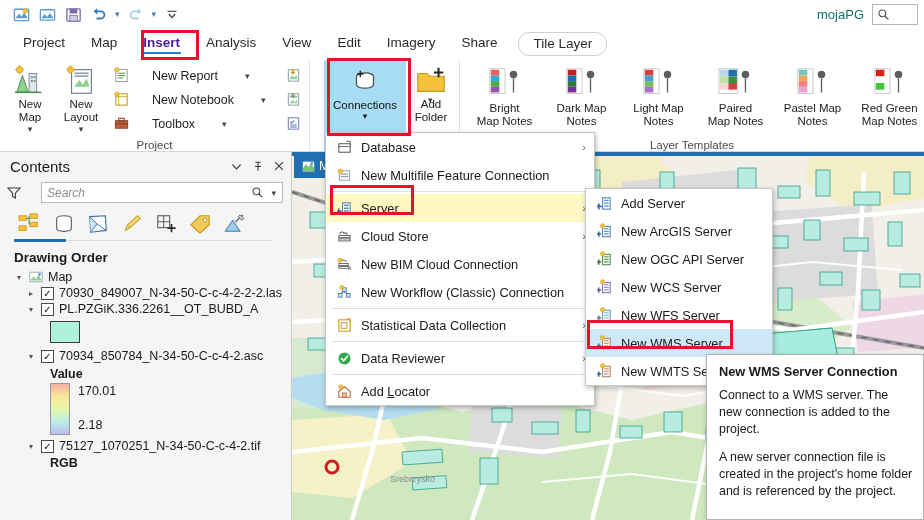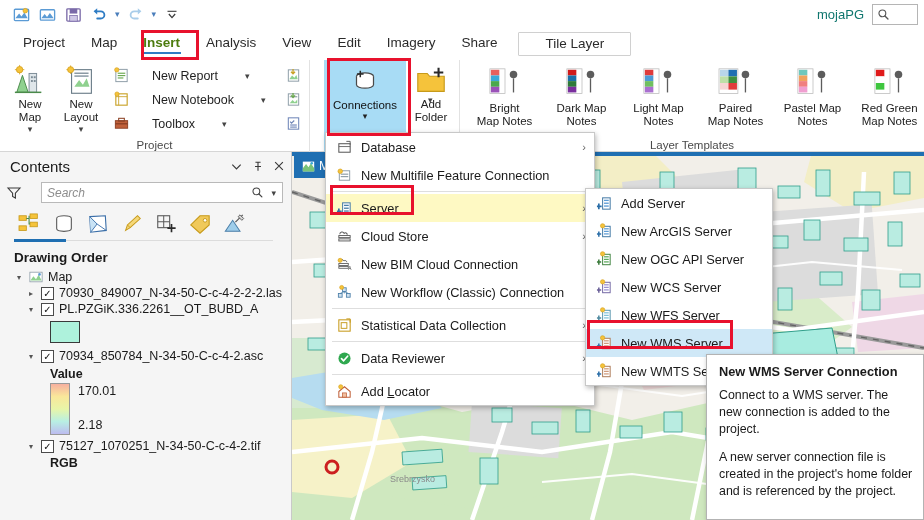--- a/index.html
+++ b/index.html
@@ -29,26 +29,26 @@
 
   
   .tabs {
     position:absolute; left:0; top:28px; width:924px; height:32px;
     background:#ffffff; display:flex; align-items:center; padding-left:10px;
   }
   .tab {
     position:relative; padding:3px 13px 6px; font-size:13.5px; color:#2b2b2b;
     white-space:nowrap;
   }
-  .tab.active { color:#4d7c0f; font-weight:bold; }
+  .tab.active { color:#4c1d95; font-weight:bold; }
   .tab.active::after {
     content:""; position:absolute; left:12px; right:12px; bottom:2px;
     height:2.5px; background:#2e7cc4;
   }
-  .tab.ctx { border:1px solid #d0d0d0; padding:3px 26px 4px; margin-left:8px; border-radius:1px; }
+  .tab.ctx { border:1px solid #d0d0d0; padding:3px 14px 4px; margin-left:8px; border-radius:11px; }
   .redbox { position:absolute; border:3px solid #e8112d; pointer-events:none; z-index:60; }
 
   
   .ribbon {
     position:absolute; left:0; top:60px; width:924px; height:92px;
     background:#ffffff; border-bottom:1px solid #d6d6d6;
   }
   .ribbon-groups { position:absolute; inset:0; display:flex; }
   .rgroup { position:relative; height:92px; border-right:1px solid #e2e2e2; display:flex; }
   .glabel {

